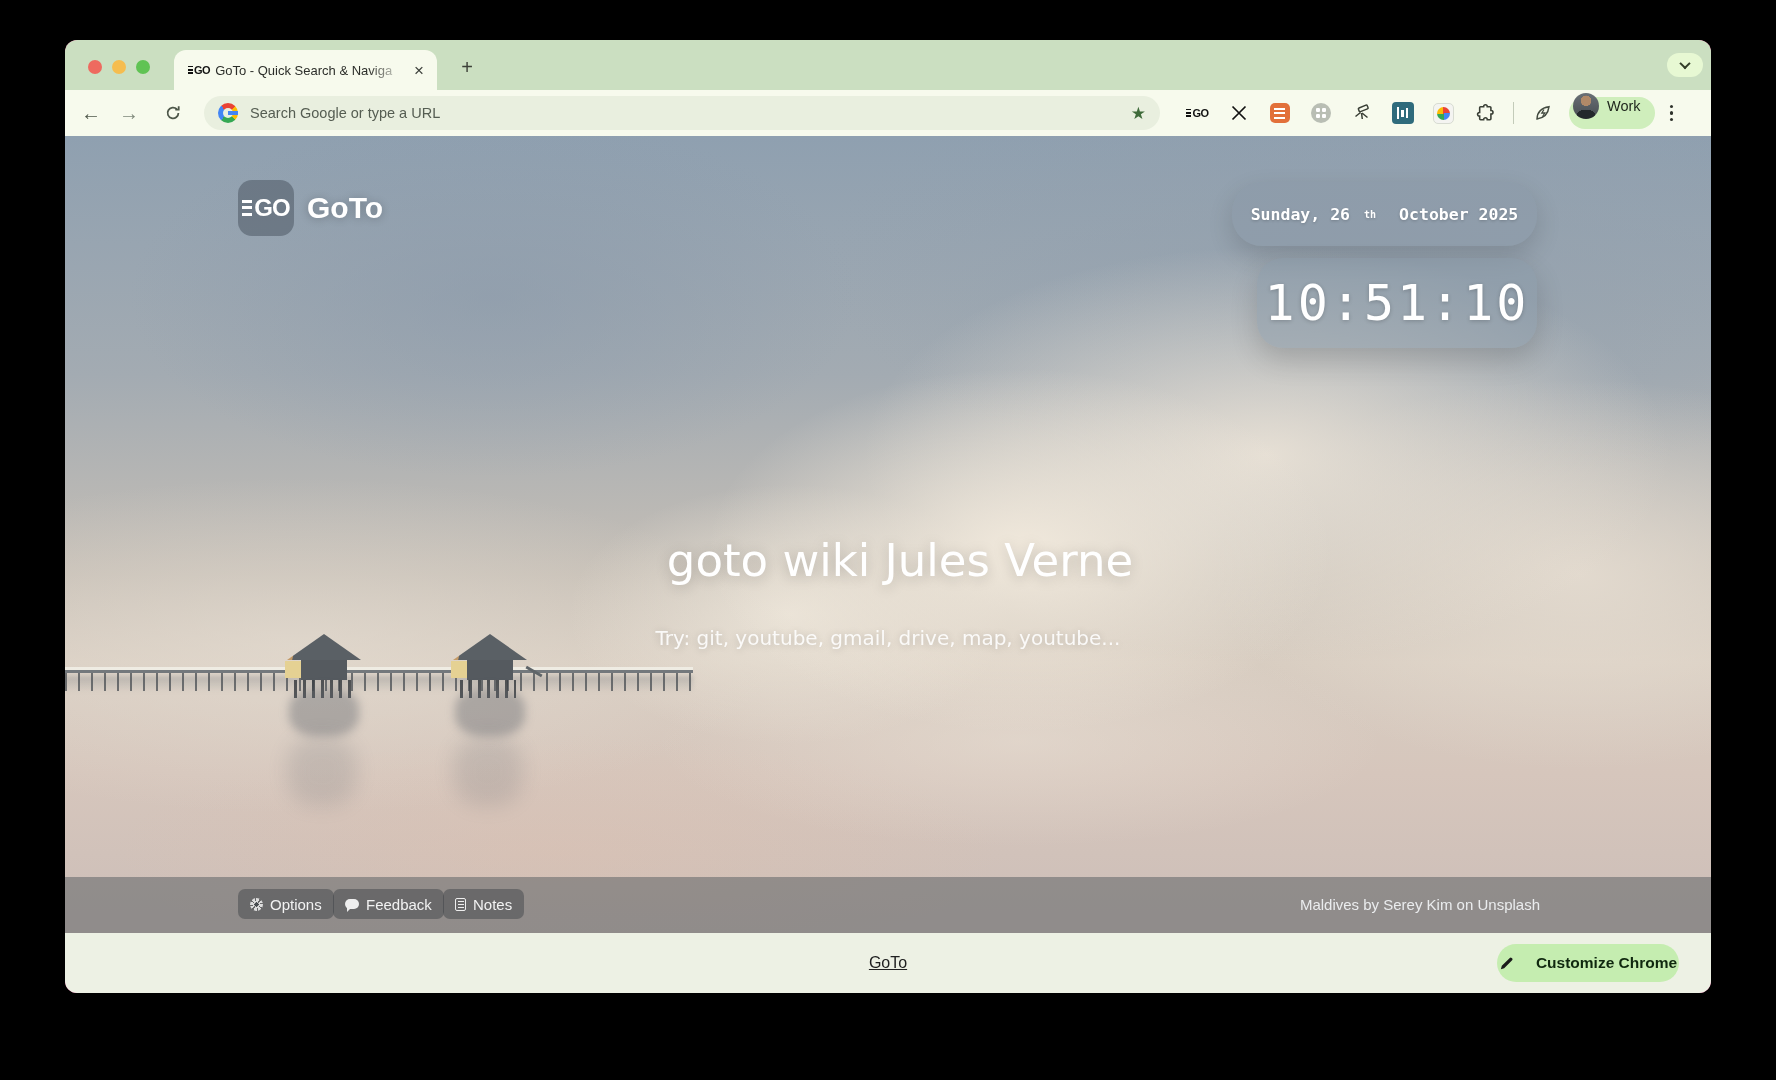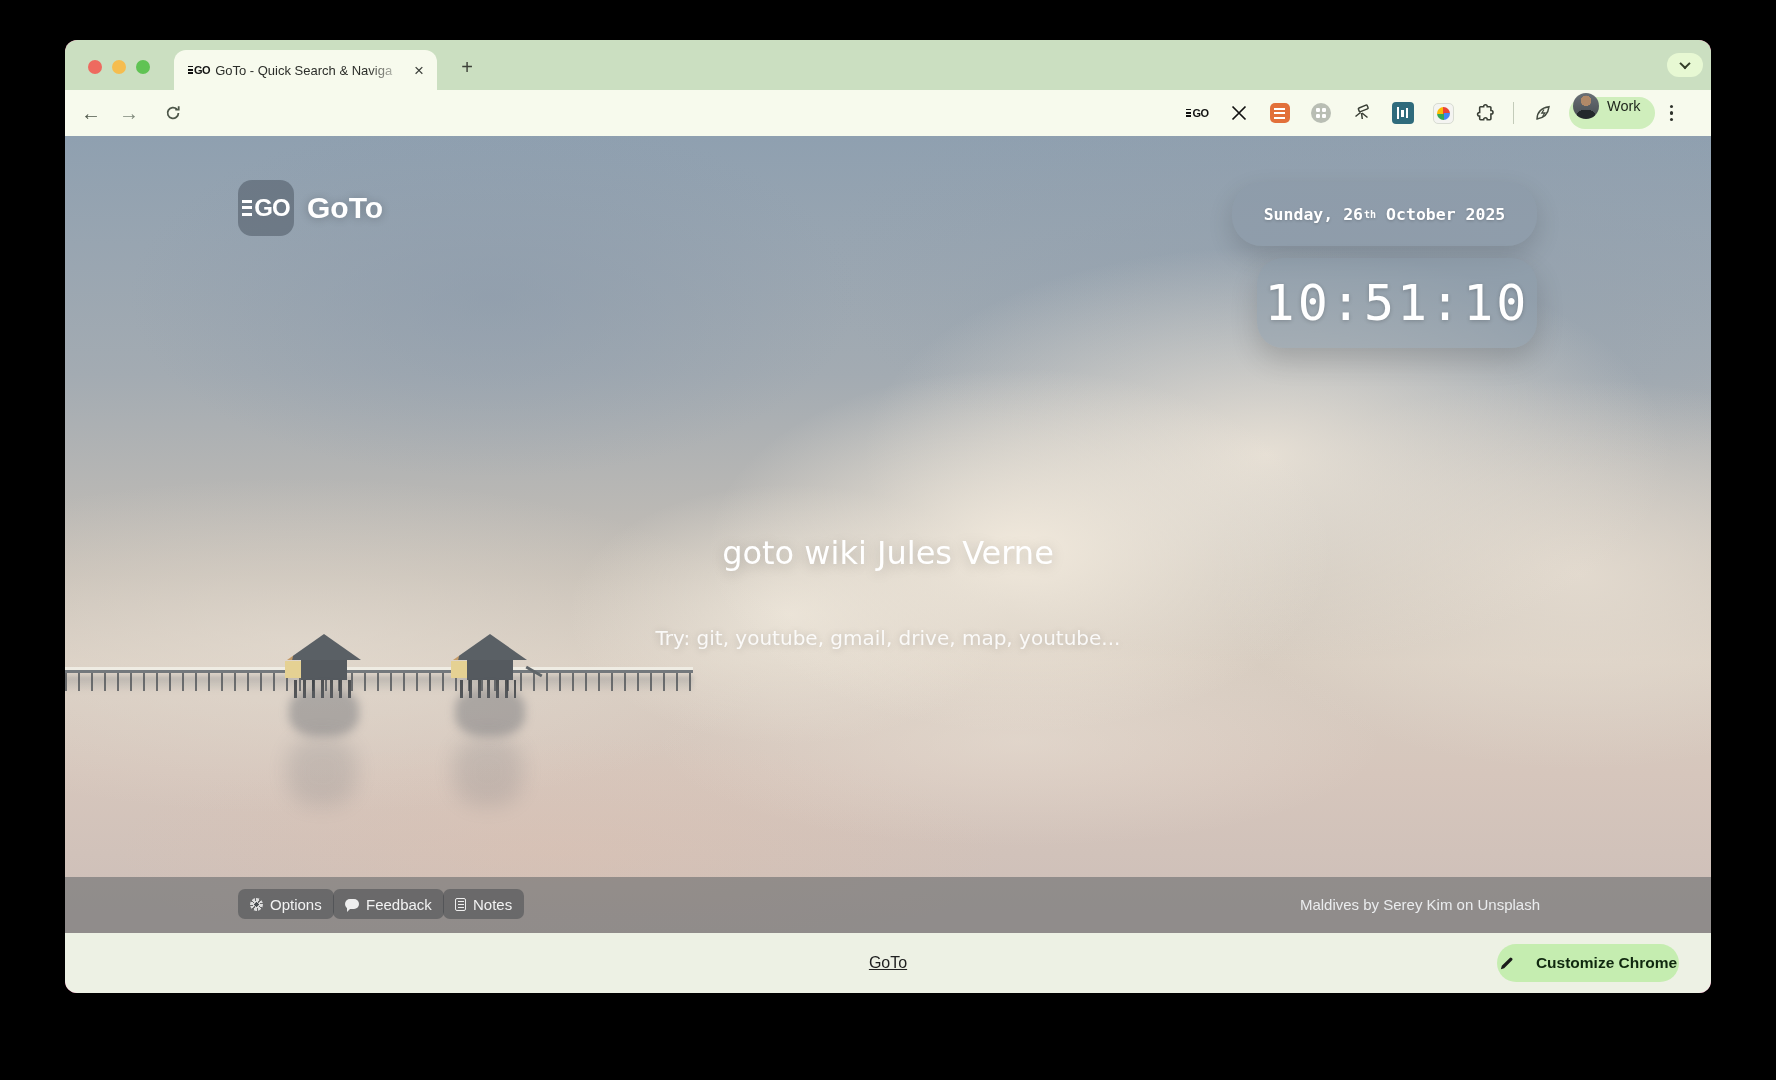--- a/index.html
+++ b/index.html
@@ -88,26 +88,26 @@
   .hut .ladder { position:absolute; right:-16px; top:36px; width:18px; height:3px; background:#5f6569; transform:rotate(30deg); }
   .hut-refl { position:absolute; width:70px; height:48px; border-radius:40%; background:rgba(93,98,104,.38); filter:blur(5px); }
   .hut-refl.far { height:70px; opacity:.45; filter:blur(10px); }
 
   .page-logo { position:absolute; left:173px; top:44px; display:flex; align-items:center; }
   .logo-tile { width:56px; height:56px; border-radius:14px; background:rgba(70,80,92,.5); display:flex; align-items:center; justify-content:center; }
   .logo-badge { color:#fff; font-weight:800; font-size:24px; letter-spacing:-1px; display:flex; align-items:center; }
   .logo-badge::before { content:""; width:10px; height:16px; margin-right:2px; background:repeating-linear-gradient(180deg,#fff 0 3px,transparent 3px 6.5px); }
   .logo-title { margin-left:13px; color:#fff; font-size:30px; font-weight:600; text-shadow:0 1px 8px rgba(0,0,0,.25); }
 
-  .date-pill { position:absolute; left:1167px; top:46px; width:305px; height:64px; border-radius:30px; background:rgba(138,153,167,.55); box-shadow:0 10px 26px rgba(0,0,0,.14); display:flex; align-items:center; justify-content:center; color:#fff; font-family:"DejaVu Sans Mono", monospace; font-size:16.5px; font-weight:700; text-shadow:0 1px 3px rgba(0,0,0,.2); }
+  .date-pill { position:absolute; left:1167px; top:46px; width:305px; height:64px; border-radius:30px; background:rgba(138,153,167,.55); box-shadow:0 10px 26px rgba(0,0,0,.14); display:flex; align-items:center; justify-content:center; color:#fff; font-family:"DejaVu Sans Mono", monospace; font-size:16.5px; font-weight:700; text-shadow:0 1px 3px rgba(0,0,0,.2);gap:13px; }
   .date-pill sup { font-size:10px; margin:0 1px; }
   .date-suffix { margin-left:9px; }
   .clock-pill { position:absolute; left:1192px; top:122px; width:280px; height:90px; border-radius:26px; background:rgba(138,153,167,.5); box-shadow:0 12px 28px rgba(0,0,0,.16); display:flex; align-items:center; justify-content:center; color:#fff; font-family:"DejaVu Sans Mono", monospace; font-size:50px; font-weight:400; letter-spacing:3px; text-shadow:0 1px 4px rgba(0,0,0,.2); }
 
-  .query { position:absolute; left:0; top:398px; width:100%; text-align:center; color:#fff; font-family:"DejaVu Sans", sans-serif; font-size:32px; font-weight:400; text-shadow:0 2px 14px rgba(0,0,0,.22); }
+  .query { position:absolute; left:12px; top:398px; width:100%; text-align:center; color:#fff; font-family:"DejaVu Sans", sans-serif; font-size:45px; font-weight:400; text-shadow:0 2px 14px rgba(0,0,0,.22); }
   .hint { position:absolute; left:0; top:490px; width:100%; text-align:center; color:rgba(255,255,255,.88); font-family:"DejaVu Sans", sans-serif; font-size:20px; text-shadow:0 1px 8px rgba(0,0,0,.2); }
 
   .footer-bar { position:absolute; left:0; top:741px; width:100%; height:56px; background:rgba(88,93,98,.52); }
   .fbtn { position:absolute; top:12px; height:30px; border-radius:7px; background:rgba(58,62,66,.45); color:#f2f2f2; font-size:15px; display:flex; align-items:center; gap:7px; padding:0 12px; }
   .fbtn-options { left:173px; }
   .fbtn-feedback { left:268px; }
   .fbtn-notes { left:378px; }
   .gear-ico { width:13px; height:13px; border-radius:50%; background:
       radial-gradient(circle 2.2px at 50% 50%, rgba(58,62,66,.9) 0 2px, transparent 2.3px),
       repeating-conic-gradient(#ddd 0 28deg, transparent 28deg 45deg); }
@@ -144,20 +144,25 @@
 
   <div class="toolbar">
     <div class="nav-arrow nav-back">←</div>
     <div class="nav-arrow nav-fwd">→</div>
     <div class="nav-reload">
       <svg width="18" height="18" viewBox="0 0 18 18">
         <path d="M14.4 9a5.4 5.4 0 1 1-1.55-3.8" fill="none" stroke="#4e574a" stroke-width="1.8"></path>
         <path d="M14.7 2.3v3.4h-3.4" fill="none" stroke="#4e574a" stroke-width="1.8"></path>
       </svg>
     </div>
+    <div class="omnibox">
+      <span class="g-icon"></span>
+      <span class="omni-text">Search Google or type a URL</span>
+      <span class="star-icon">★</span>
+    </div>
     <div class="ext-row">
       <div class="ext">
         <span class="go-ext">GO</span>
       </div>
       <div class="ext">
         <svg width="16" height="16" viewBox="0 0 16 16">
           <path d="M1.5 1.5l13 13M14.5 1.5l-13 13" stroke="#111" stroke-width="1.7" fill="none"></path>
         </svg>
       </div>
       <div class="ext">

